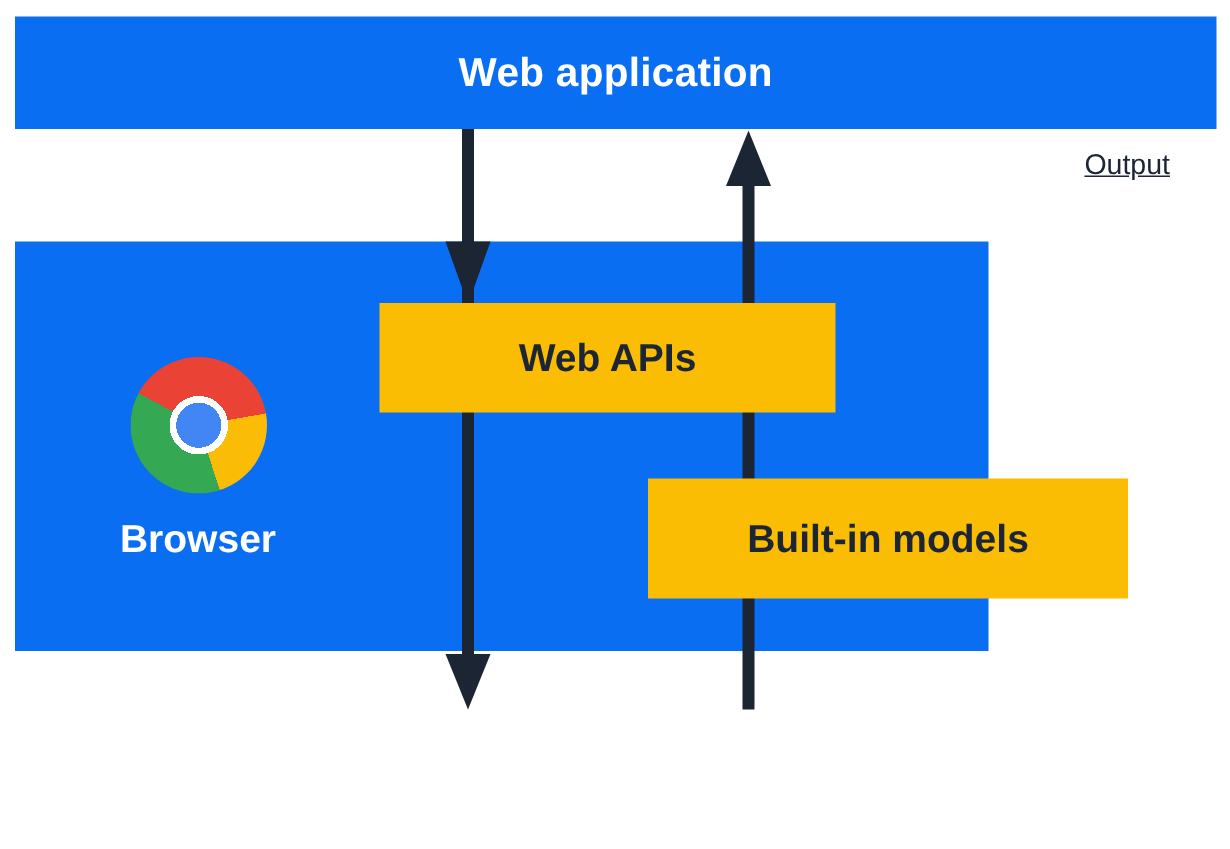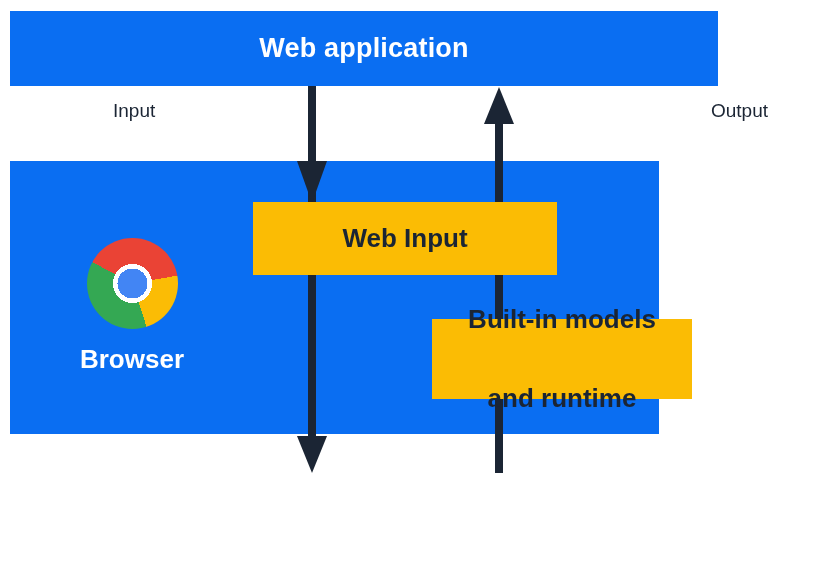--- a/index.html
+++ b/index.html
@@ -13,21 +13,21 @@
   }
   html,body{margin:0;padding:0;background:#fff;}
   .canvas{
     position:relative;
     width:820px;height:566px;
     background:#ffffff;
     font-family:"Liberation Sans",sans-serif;
     overflow:hidden;
   }
   .bar{
-    position:absolute;left:10px;width:708px;
+    position:absolute;left:10px;width:801px;
     background:var(--blue);
     display:flex;align-items:center;justify-content:center;
   }
   .bar-top{top:11px;height:75px;}
   .bar-bottom{top:473px;height:80px;}
   .bar-label{
     color:#ffffff;font-size:27px;font-weight:bold;letter-spacing:.2px;
   }
   .middle{
     position:absolute;left:10px;top:161px;width:649px;height:273px;
@@ -38,28 +38,28 @@
     z-index:1;pointer-events:none;
   }
   .flow-box{
     position:absolute;z-index:2;
     background:var(--yellow);
     display:flex;flex-direction:column;align-items:center;justify-content:center;
     color:var(--navy);font-weight:bold;font-size:26px;line-height:33px;
     text-align:center;
   }
   .box-webapis{left:253px;top:202px;width:304px;height:73px;}
-  .box-builtin{left:432px;top:319px;width:260px;height:80px;gap:46px;}
+  .box-builtin{left:432px;top:319px;width:320px;height:80px;gap:46px;}
   .gap-caption{
     position:absolute;top:98px;color:var(--navy);
   }
   .gap-caption .cap{font-size:19px;line-height:26px;font-weight:normal;}
   .gap-caption .main{font-size:24px;line-height:30px;font-weight:bold;}
   .caption-input{left:113px;text-align:left;}
-  .caption-output{right:52px;text-align:left;}
+  .caption-output{right:40px;text-align:left;text-decoration:underline;}
   .chrome-icon{
     position:absolute;left:77px;top:77px;width:91px;height:91px;
     border-radius:50%;
     background:
       radial-gradient(circle closest-side, var(--chrome-blue) 0 15px, #ffffff 15px 19.5px, rgba(0,0,0,0) 19.5px),
       conic-gradient(from 0deg, var(--chrome-red) 0 80deg, var(--chrome-yellow) 80deg 162deg, var(--chrome-green) 162deg 298deg, var(--chrome-red) 298deg 360deg);
   }
   .browser-label{
     position:absolute;left:42px;top:183px;width:160px;
     text-align:center;color:#ffffff;font-size:26px;font-weight:bold;
@@ -68,21 +68,20 @@
 </head>
 <body>
 
 <div class="canvas">
 
   <div class="bar bar-top">
     <span class="bar-label">Web application</span>
   </div>
 
   <div class="gap-caption caption-input">
-    <div class="cap">Input</div>
   </div>
   <div class="gap-caption caption-output">
     <div class="cap">Output</div>
   </div>
 
   <div class="middle">
     <div class="chrome-icon"></div>
     <div class="browser-label">Browser</div>
   </div>
 
@@ -90,21 +89,20 @@
 
     <rect x="308" y="86" width="8" height="359" fill="var(--navy)"></rect>
     <polygon points="297,161 327,161 312,203" fill="var(--navy)"></polygon>
     <polygon points="297,436 327,436 312,473" fill="var(--navy)"></polygon>
 
     <rect x="495" y="115" width="8" height="358" fill="var(--navy)"></rect>
     <polygon points="484,124 514,124 499,87" fill="var(--navy)"></polygon>
   </svg>
 
   <div class="flow-box box-webapis">
-    <span>Web Input</span>
+    <span>Web APIs</span>
   </div>
   <div class="flow-box box-builtin">
     <span>Built-in models</span>
-    <span>and runtime</span>
   </div>
 
 
 </div>
 
 </body></html>

